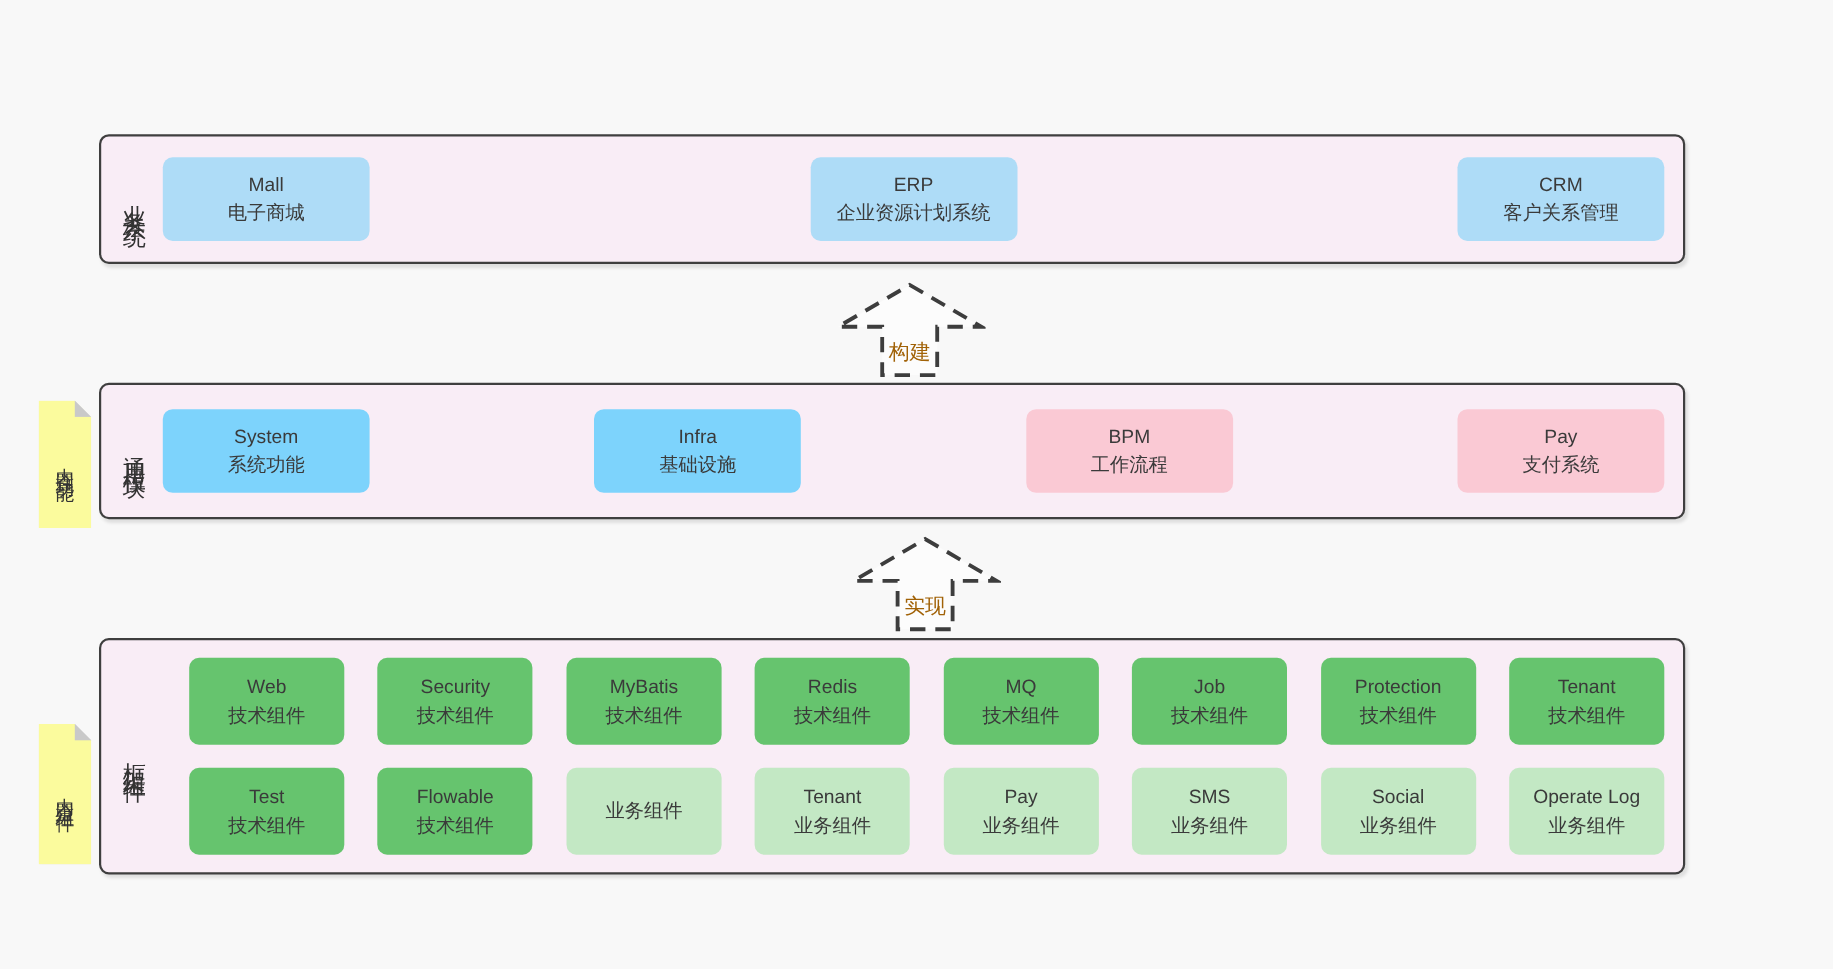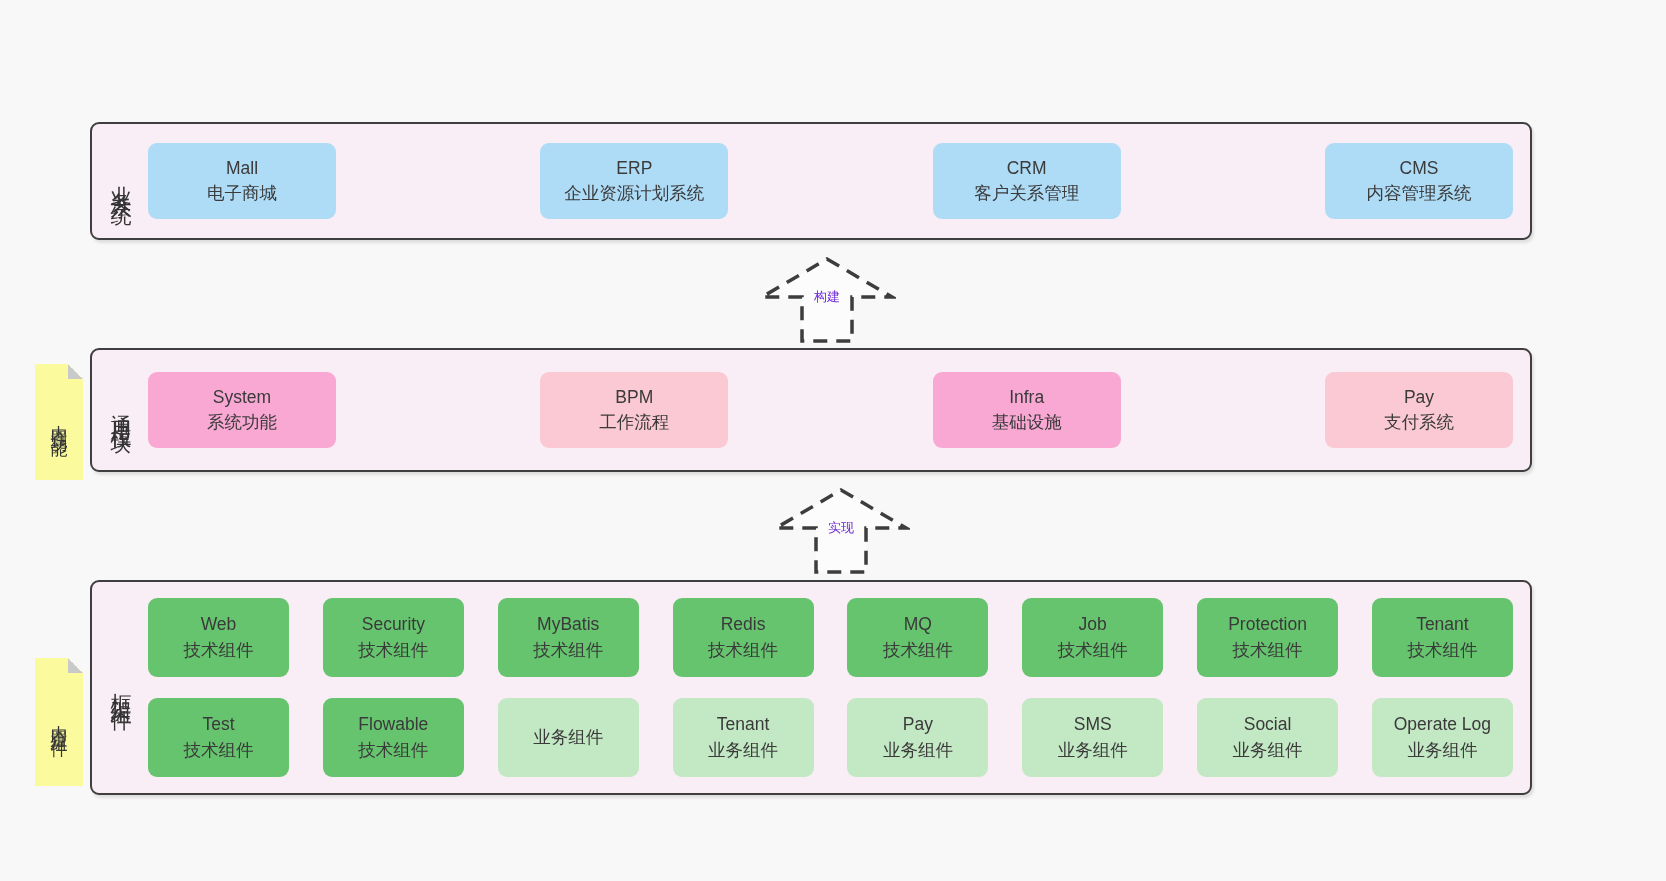--- a/index.html
+++ b/index.html
@@ -57,23 +57,23 @@
     align-items:center;
     justify-content:center;
     text-align:center;
     color:#3a3a3a;
     font-size:17.5px;
     line-height:1.45;
     box-sizing:border-box;
     padding:2px 8px;
   }
   .w6 { width:188px; height:76px; }
-  .w8 { width:141px; height:79px; }
+  .w8 { width:141px; height:79px;margin-left:24px; }
   .blue       { background:#aedcf7; }
-  .red        { background:#f9a8d4; }
+  .red        { background:#7dd3fc; }
   .pink       { background:#fac9d4; }
   .green      { background:#66c46e; }
   .lightgreen { background:#c3e8c4; }
   .sticky {
     position:absolute;
     width:48px;
     background:#fbfb9d;
     clip-path:polygon(0 0, calc(100% - 15px) 0, 100% 15px, 100% 100%, 0 100%);
     filter:drop-shadow(1px 2px 2px rgba(0,0,0,0.15));
     display:flex;
@@ -100,26 +100,26 @@
   .arrow2 { left:772px; top:487px; width:138px; height:88px; }
   .arrow svg { display:block; width:100%; height:100%; }
   .arrow polygon {
     fill:#fcfcfc;
     stroke:#3d3d3d;
     stroke-width:3.5;
     stroke-dasharray:14 9;
   }
   .arrow-label {
     position:absolute;
-    left:50%; top:41px;
+    left:50%; top:64px;
     transform:translate(-50%,-50%);
     background:#fcfcfc;
     padding:0 3px;
-    font-size:13px;
-    color:#6d28d9;
+    font-size:19px;
+    color:#a16207;
     white-space:nowrap;
   }
 </style>
 </head>
 <body>
 
 <div id="canvas">
 
   <div class="section sec1">
     <div class="section-label">业务系统</div>
@@ -129,24 +129,20 @@
         <div>电子商城</div>
       </div>
       <div class="box w6 blue">
         <div>ERP</div>
         <div>企业资源计划系统</div>
       </div>
       <div class="box w6 blue">
         <div>CRM</div>
         <div>客户关系管理</div>
       </div>
-      <div class="box w6 blue">
-        <div>CMS</div>
-        <div>内容管理系统</div>
-      </div>
     </div>
   </div>
 
   <div class="arrow arrow1">
     <svg viewBox="0 0 138 88">
       <polygon points="69,3 134,41 94,41 94,85 44,85 44,41 4,41"></polygon>
     </svg>
     <span class="arrow-label">构建</span>
   </div>
 
@@ -155,27 +151,27 @@
     <span class="txt">内置功能</span>
   </div>
 
   <div class="section sec2">
     <div class="section-label">通用模块</div>
     <div class="boxes">
       <div class="box w6 red">
         <div>System</div>
         <div>系统功能</div>
       </div>
+      <div class="box w6 red">
+        <div>Infra</div>
+        <div>基础设施</div>
+      </div>
       <div class="box w6 pink">
         <div>BPM</div>
         <div>工作流程</div>
-      </div>
-      <div class="box w6 red">
-        <div>Infra</div>
-        <div>基础设施</div>
       </div>
       <div class="box w6 pink">
         <div>Pay</div>
         <div>支付系统</div>
       </div>
     </div>
   </div>
 
   <div class="arrow arrow2">
     <svg viewBox="0 0 138 88">

